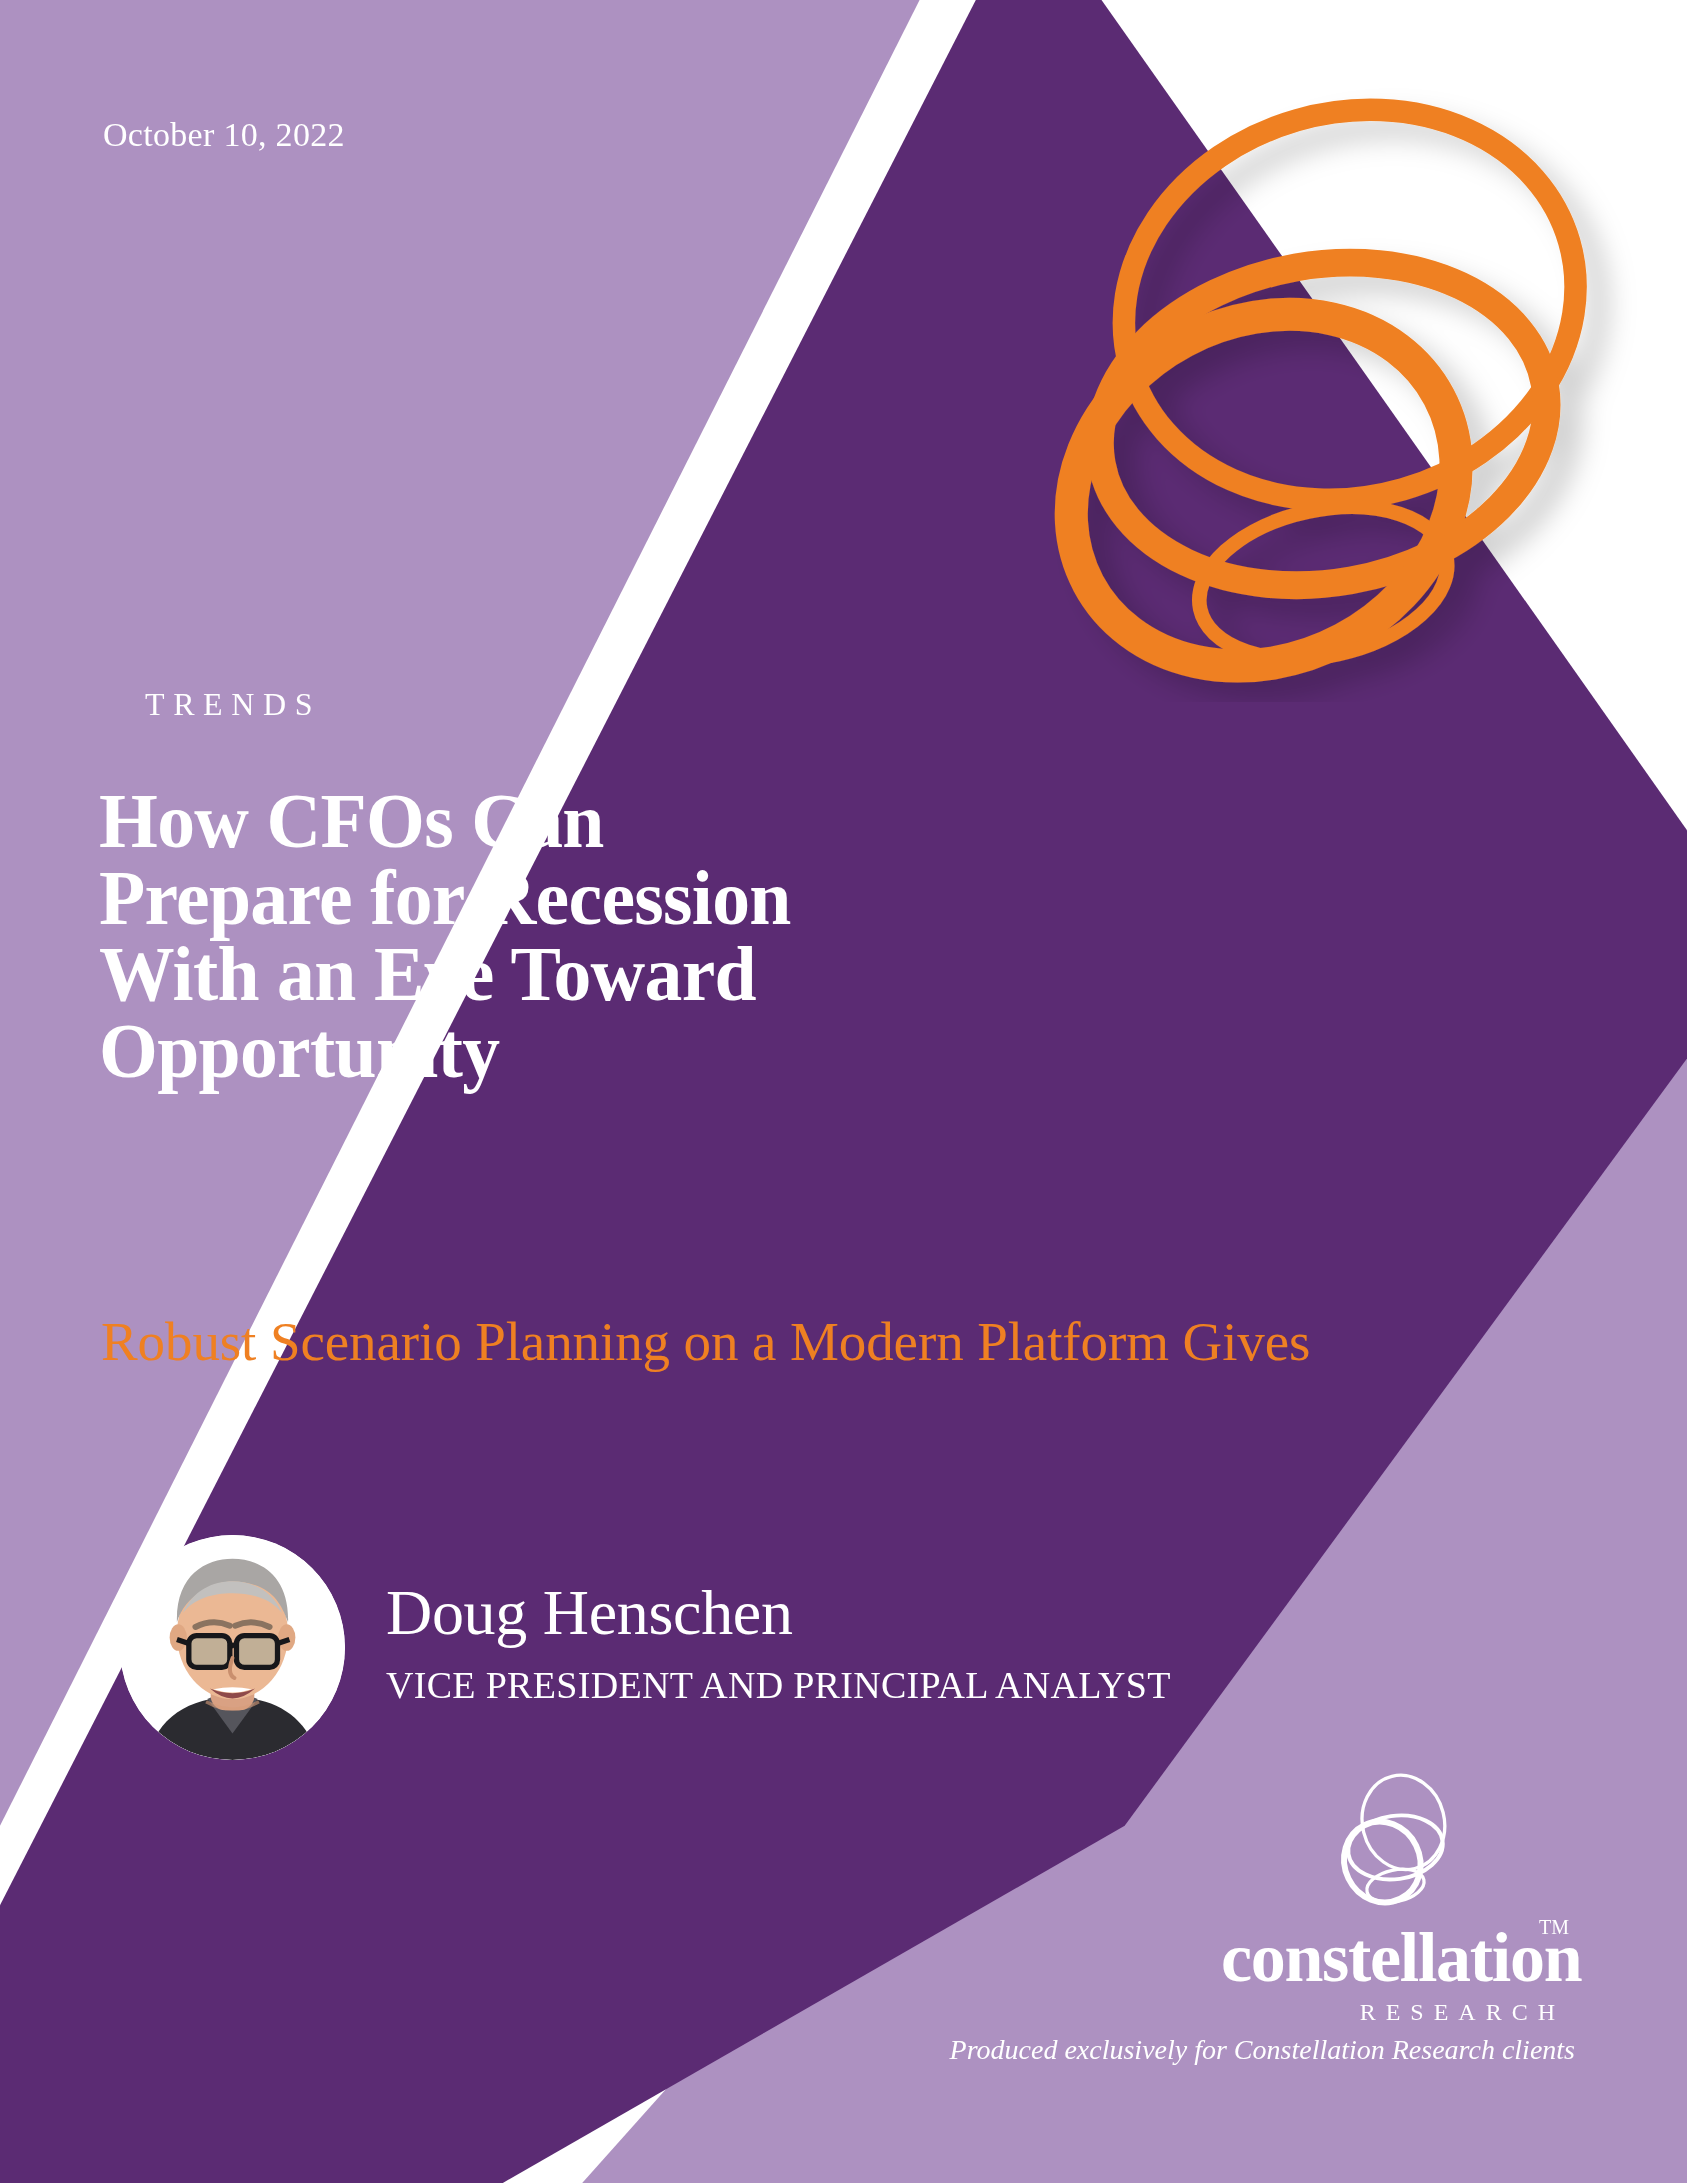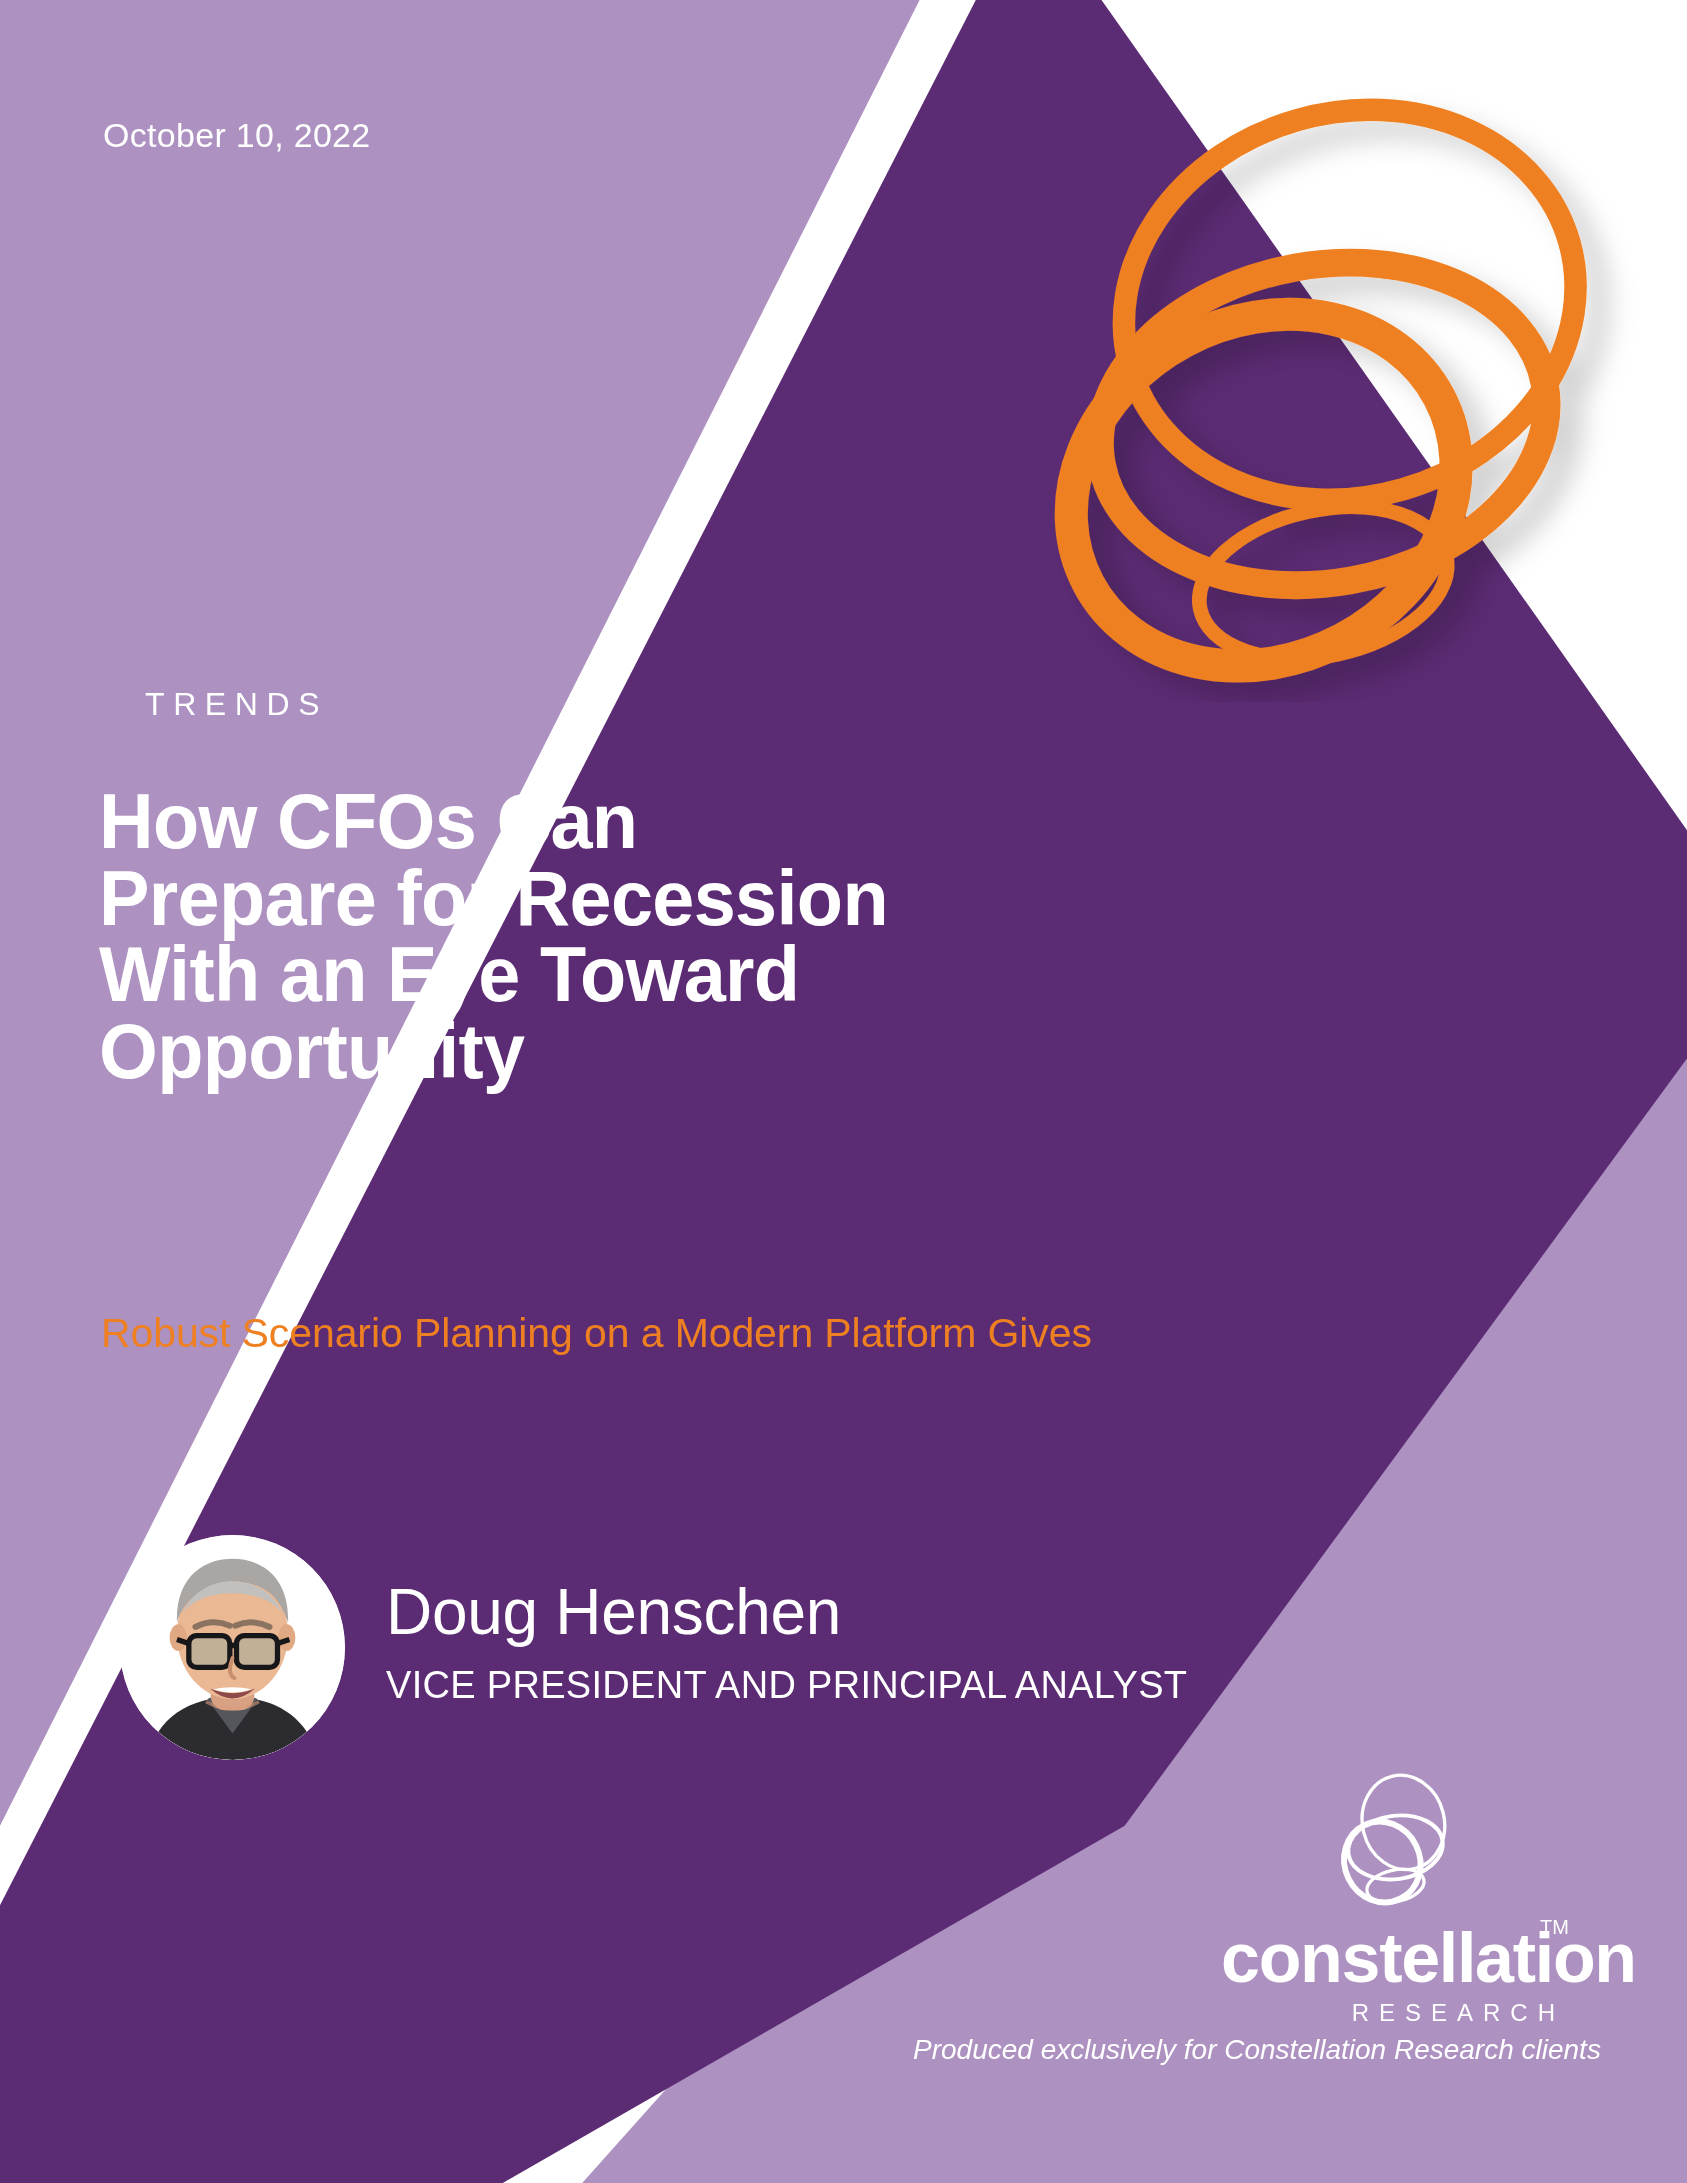--- a/index.html
+++ b/index.html
@@ -9,20 +9,21 @@
   }
   body {
     font-family: "Liberation Sans", sans-serif;
   }
   .page {
     position: relative;
     width: 1687px;
     height: 2183px;
     overflow: hidden;
     background: #7f1d1d;
+    font-family: Liberation Serif, serif;
   }
 
   
   .bg-layer {
     position: absolute;
     inset: 0;
     width: 100%;
     height: 100%;
   }
   .bg-layer svg { display: block; width: 100%; height: 100%; }
@@ -76,21 +77,21 @@
     transform-origin: left top;
   }
   .title-line { display: block; white-space: nowrap; }
 
   .subtitle {
     position: absolute;
     left: 101px;
     top: 1307px;
     width: 1389px;
     color: #EF8022;
-    font-size: 41px;
+    font-size: 55px;
     line-height: 1.28;
     font-weight: 400;
     letter-spacing: -0.1px;
   }
   .subtitle-line { display: block; white-space: nowrap; }
 
   
   .author-block {
     position: absolute;
     left: 120px;

